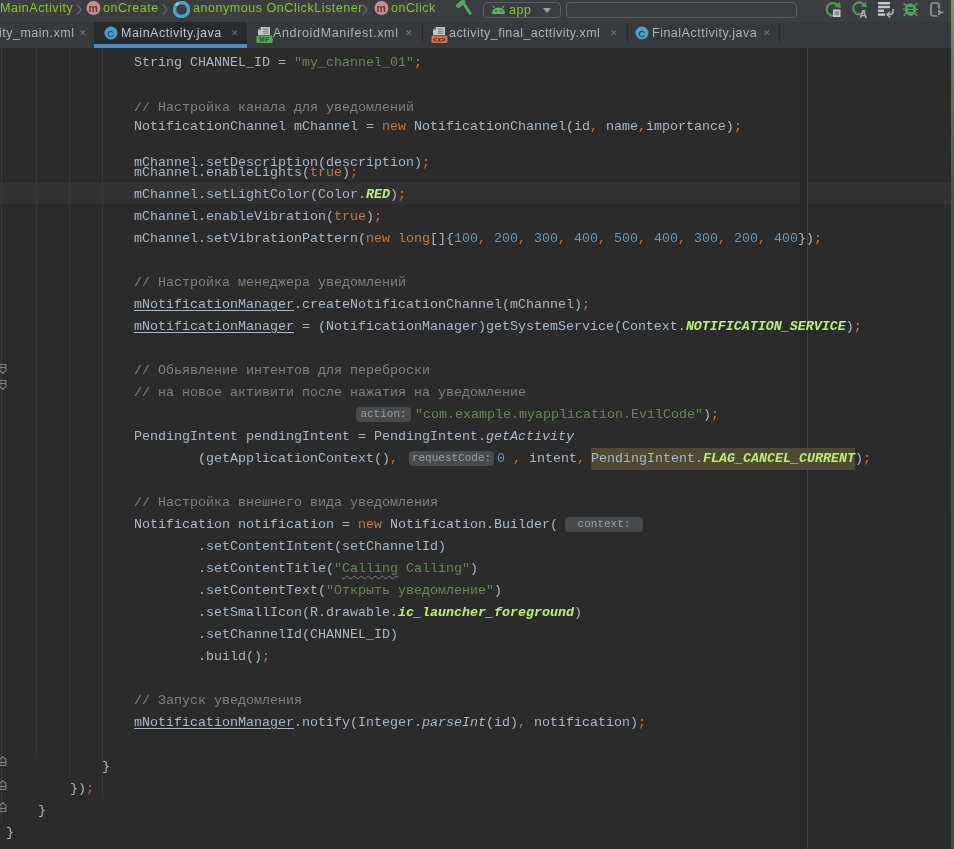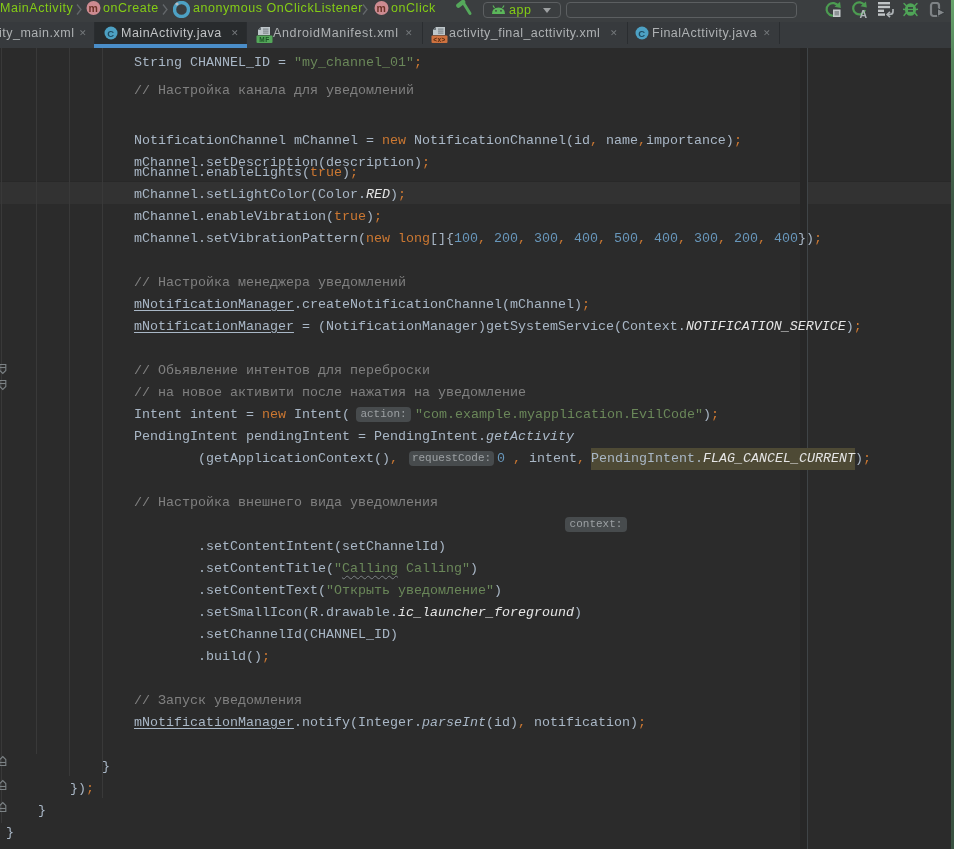--- a/index.html
+++ b/index.html
@@ -10,21 +10,21 @@
 #selline { position:absolute; left:94px; top:22px; width:153px; height:4px; background:#4A8DC8; }
 .tsep { position:absolute; top:0; width:1px; height:22px; background:#2A2D30; }
 .tt { position:absolute; top:4px; }
 .tt.sel { color:#C2C4C6; }
 .x { position:absolute; top:6px; font-size:9px; color:#75797C; letter-spacing:0; }
 .vg { position:absolute; width:1px; background:#393939; }
 .ln { position:absolute; left:6px; height:22px; white-space:pre;
   font-family:"Liberation Mono",monospace; font-size:13.33px; line-height:22px; color:#A9B7C6; }
 .ln .ab { position:absolute; top:0; white-space:pre; }
 .k { color:#CC7832; } .s { color:#6A8759; } .n { color:#6897BB; }
-.c { color:#808080; } .p { color:#e5e5e5; font-style:italic; }
+.c { color:#808080; } .p { color:#bef264; font-style:italic;font-weight:bold; }
 .i { font-style:italic; }
 .u { text-decoration:underline; text-underline-offset:2px; }
 .wavy { text-decoration:underline; text-decoration-style:wavy; text-decoration-color:#7E8287;
   text-decoration-thickness:1px; text-underline-offset:3px; }
 .hl { background:#4E4A35;text-align:right; }
 .pill { position:absolute; top:3px; height:15px; background:#474B4D; border-radius:4px;
   font-family:"Liberation Mono",monospace; font-size:11px; line-height:15px; color:#9CA0A3;
   text-align:center; letter-spacing:0; }
 #curline { position:absolute; left:0; top:181px; width:954px; height:23px; background:#323232; border-top:1px solid #282828; }
 #marginband { position:absolute; left:800px; top:48px; width:7px; height:801px; background:#272727; }
@@ -163,37 +163,37 @@
     <span class="x " style="left:763px">✕</span>
   </div>
 <div id="curline"></div>
 <div id="marginband"></div>
 <div id="marginline"></div>
 <div class="vg" style="left:1px;top:48px;height:775px"></div>
 <div class="vg" style="left:36px;top:48px;height:706px"></div>
 <div class="vg" style="left:69px;top:48px;height:728px"></div>
 <div class="vg" style="left:102px;top:48px;height:750px"></div>
 <div class="ln" style="top:52px">                String CHANNEL_ID = <span class="s">"my_channel_01"</span><span class="k">;</span></div>
-<div class="ln" style="top:80px"><span class="c">                // Настройка канала для уведомлений</span></div>
-<div class="ln" style="top:130px">                NotificationChannel mChannel = <span class="k">new</span> NotificationChannel(id<span class="k">,</span> name<span class="k">,</span>importance)<span class="k">;</span></div>
+<div class="ln" style="top:97px"><span class="c">                // Настройка канала для уведомлений</span></div>
+<div class="ln" style="top:116px">                NotificationChannel mChannel = <span class="k">new</span> NotificationChannel(id<span class="k">,</span> name<span class="k">,</span>importance)<span class="k">;</span></div>
 <div class="ln" style="top:152px">                mChannel.setDescription(description)<span class="k">;</span></div>
 <div class="ln" style="top:162px">                mChannel.enableLights(<span class="k">true</span>)<span class="k">;</span></div>
 <div class="ln" style="top:184px">                mChannel.setLightColor(Color.<span class="p">RED</span>)<span class="k">;</span></div>
 <div class="ln" style="top:206px">                mChannel.enableVibration(<span class="k">true</span>)<span class="k">;</span></div>
 <div class="ln" style="top:228px">                mChannel.setVibrationPattern(<span class="k">new</span> <span class="k">long</span>[]{<span class="n">100</span><span class="k">,</span> <span class="n">200</span><span class="k">,</span> <span class="n">300</span><span class="k">,</span> <span class="n">400</span><span class="k">,</span> <span class="n">500</span><span class="k">,</span> <span class="n">400</span><span class="k">,</span> <span class="n">300</span><span class="k">,</span> <span class="n">200</span><span class="k">,</span> <span class="n">400</span>})<span class="k">;</span></div>
 <div class="ln" style="top:272px"><span class="c">                // Настройка менеджера уведомлений</span></div>
 <div class="ln" style="top:294px">                <span class="u">mNotificationManager</span>.createNotificationChannel(mChannel)<span class="k">;</span></div>
 <div class="ln" style="top:316px">                <span class="u">mNotificationManager</span> = (NotificationManager)getSystemService(Context.<span class="p">NOTIFICATION_SERVICE</span>)<span class="k">;</span></div>
 <div class="ln" style="top:360px"><span class="c">                // Обьявление интентов для переброски</span></div>
 <div class="ln" style="top:382px"><span class="c">                // на новое активити после нажатия на уведомление</span></div>
-<div class="ln" style="left:0px;width:954px;top:404px"><span class="ab" style="left:6px">                Intent intent = <span class="k">new</span> Intent(</span><span class="pill" style="left:356px;width:55px">action:</span><span class="ab" style="left:415px"><span class="s">"com.example.myapplication.EvilCode"</span>)<span class="k">;</span></span></div>
+<div class="ln" style="left:0px;width:954px;top:404px"><span class="pill" style="left:356px;width:55px">action:</span><span class="ab" style="left:415px"><span class="s">"com.example.myapplication.EvilCode"</span>)<span class="k">;</span></span></div>
 <div class="ln" style="top:426px">                PendingIntent pendingIntent = PendingIntent.<span class="i">getActivity</span></div>
 <div class="ln" style="left:0px;width:954px;top:448px"><span class="ab" style="left:6px">                        (getApplicationContext()<span class="k">,</span></span><span class="pill" style="left:409px;width:85px">requestCode:</span><span class="ab" style="left:497px"><span class="n">0</span></span><span class="ab" style="left:513px"><span class="k">,</span></span><span class="ab" style="left:529px">intent<span class="k">,</span></span><span class="ab hl" style="left:591px">PendingIntent.<span class="p">FLAG_CANCEL_CURRENT</span></span><span class="ab" style="left:855px">)<span class="k">;</span></span></div>
 <div class="ln" style="top:492px"><span class="c">                // Настройка внешнего вида уведомления</span></div>
-<div class="ln" style="left:0px;width:954px;top:514px"><span class="pill" style="left:565px;width:62px">context:</span></div>
+<div class="ln" style="left:0px;width:954px;top:514px"><span class="ab" style="left:6px">                Notification notification = <span class="k">new</span> Notification.Builder(</span><span class="pill" style="left:565px;width:78px">context:</span></div>
 <div class="ln" style="top:536px">                        .setContentIntent(setChannelId)</div>
 <div class="ln" style="top:558px">                        .setContentTitle(<span class="s">"</span><span class="s wavy">Calling</span><span class="s"> Calling"</span>)</div>
 <div class="ln" style="top:580px">                        .setContentText(<span class="s">"Открыть уведомление"</span>)</div>
 <div class="ln" style="top:602px">                        .setSmallIcon(R.drawable.<span class="p">ic_launcher_foreground</span>)</div>
 <div class="ln" style="top:624px">                        .setChannelId(CHANNEL_ID)</div>
 <div class="ln" style="top:646px">                        .build()<span class="k">;</span></div>
 <div class="ln" style="top:690px"><span class="c">                // Запуск уведомления</span></div>
 <div class="ln" style="top:712px">                <span class="u">mNotificationManager</span>.notify(Integer.<span class="i">parseInt</span>(id)<span class="k">,</span> notification)<span class="k">;</span></div>
 <div class="ln" style="top:756px">            }</div>
 <div class="ln" style="top:778px">        })<span class="k">;</span></div>

